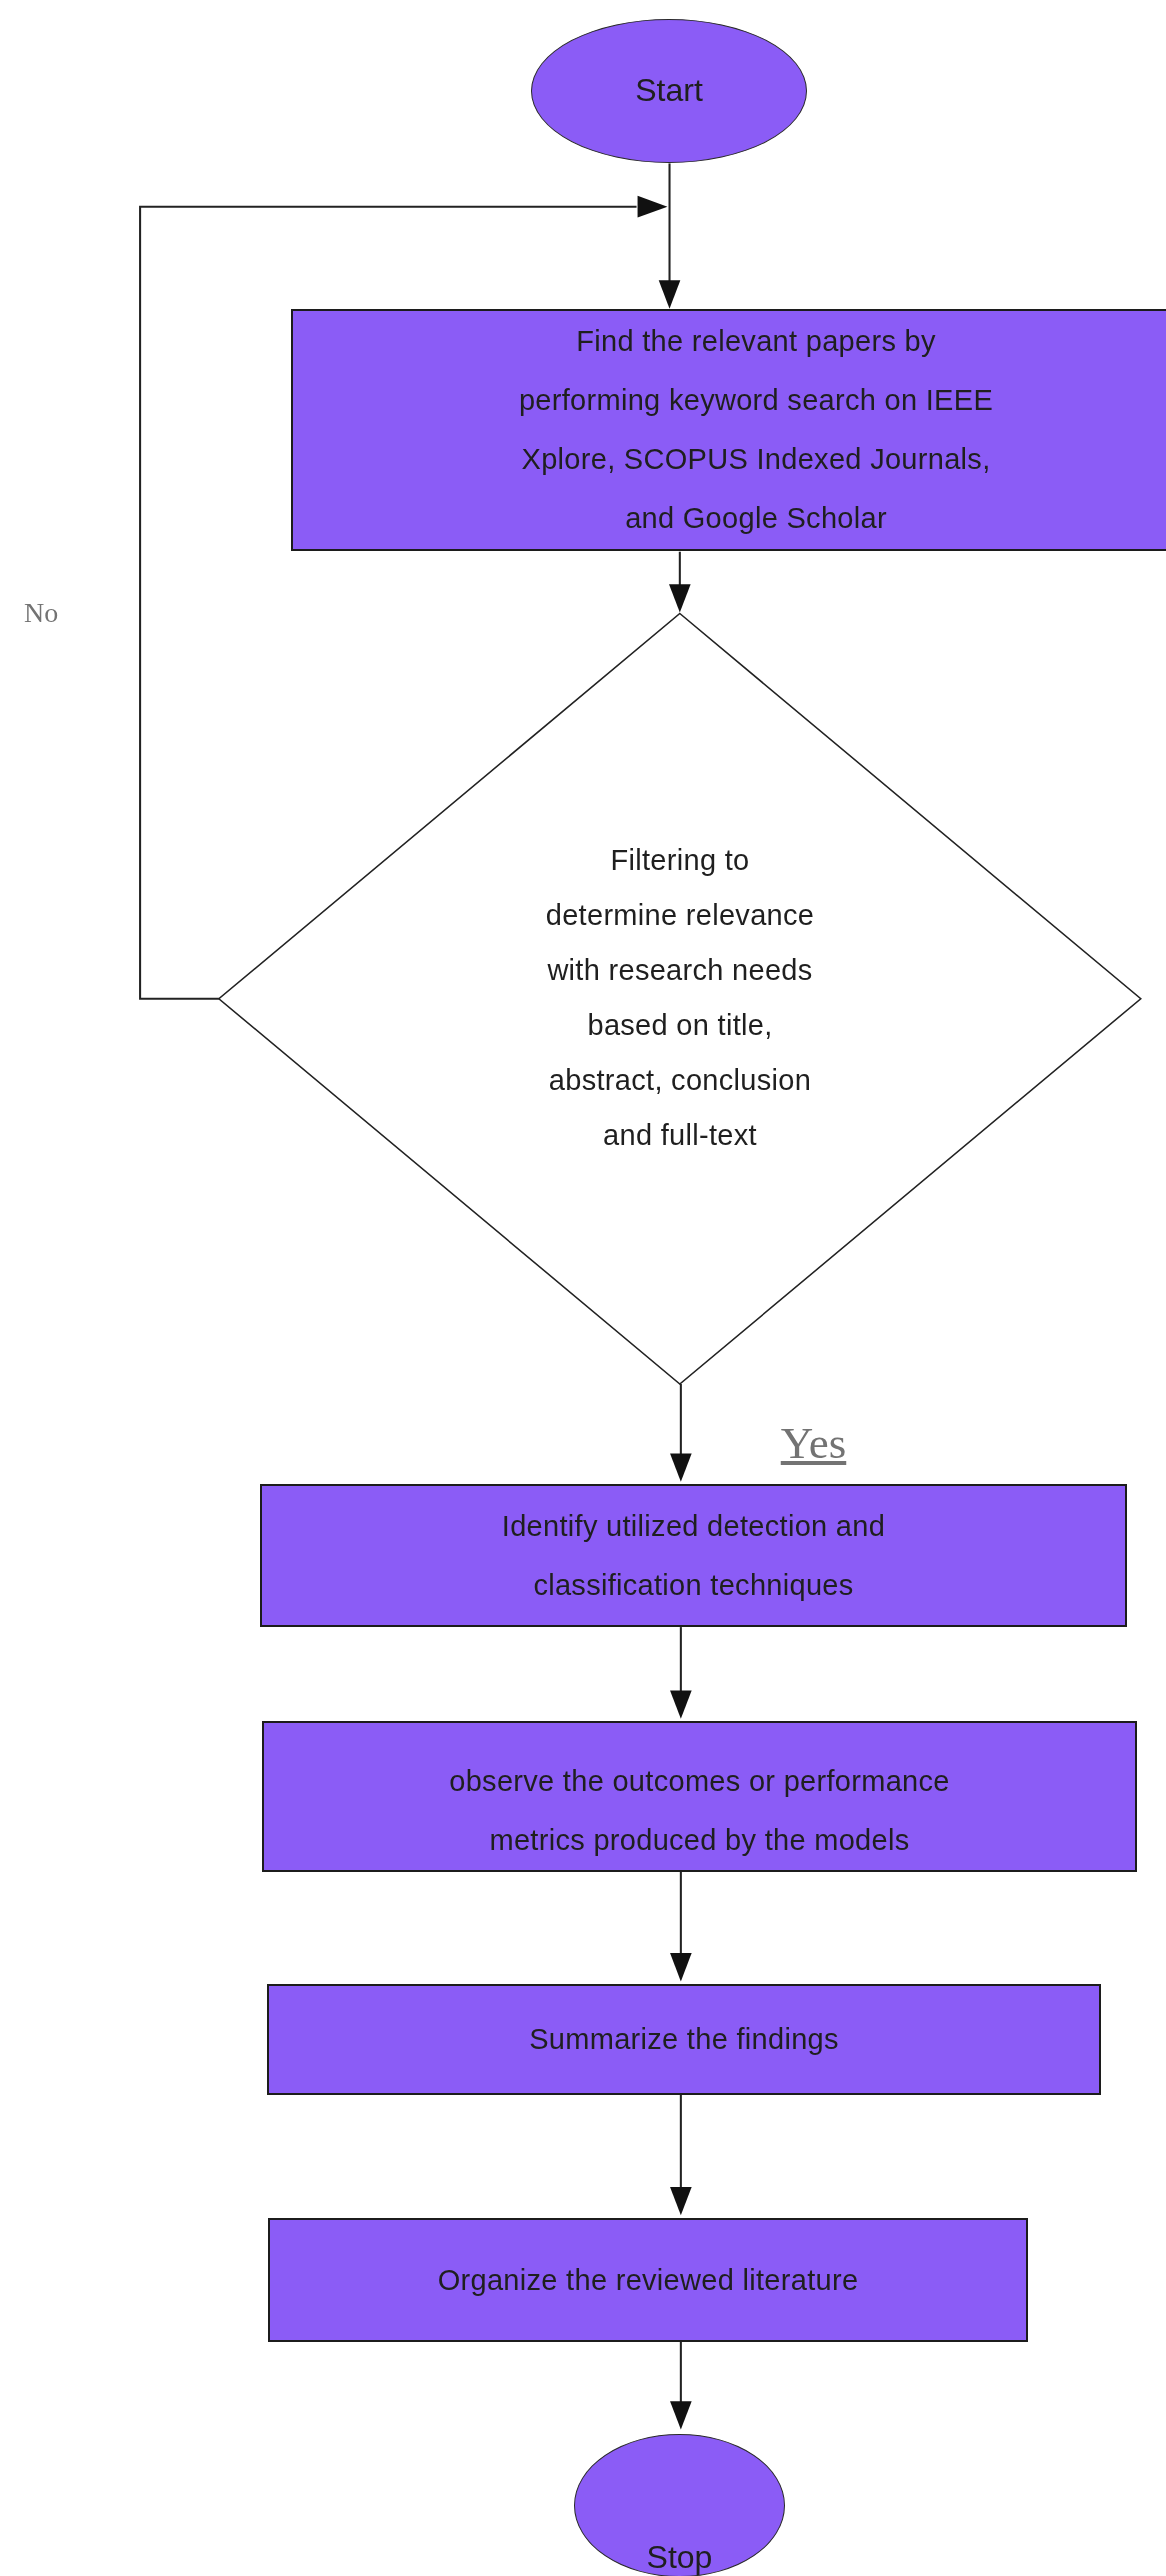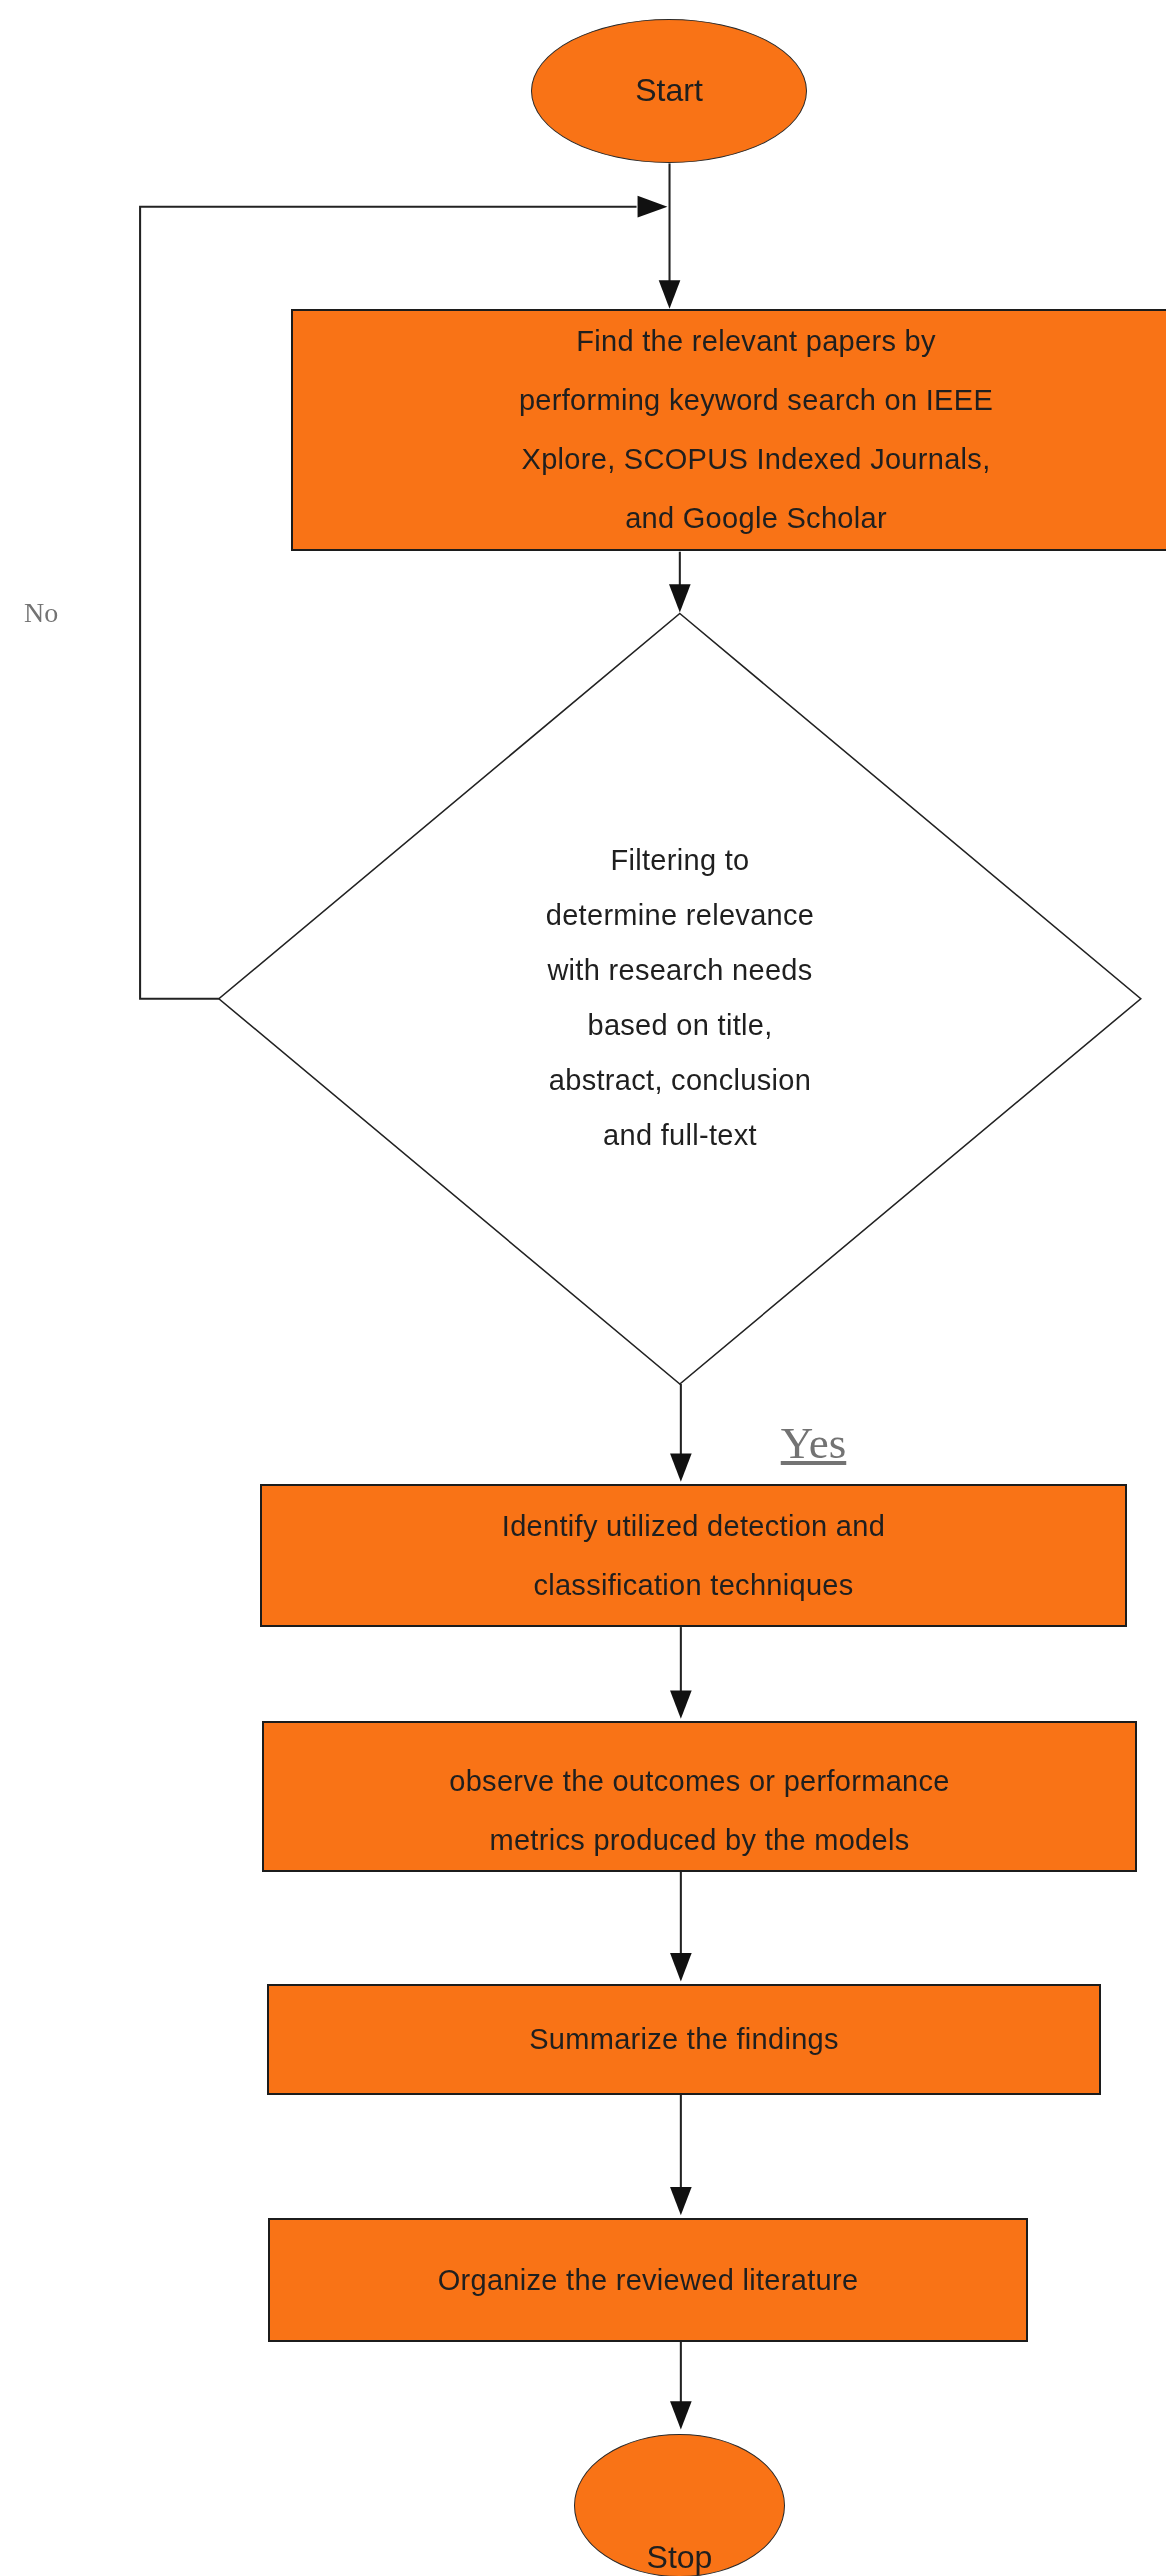--- a/index.html
+++ b/index.html
@@ -18,21 +18,21 @@
     width: 1166px; height: 2580px;
   }
   .shape {
     position: absolute;
     display: flex;
     align-items: center;
     justify-content: center;
     text-align: center;
     white-space: pre-line;
     box-sizing: border-box;
-    background: #f97316;
+    background: #8b5cf6;
   }
   .process {
     border: 2.1px solid #1c1c1c;
     font-size: 29px;
     line-height: 59px;
     letter-spacing: 0.3px;
   }
   .terminator {
     border: 1.5px solid #2a2a2a;
     border-radius: 50%;

